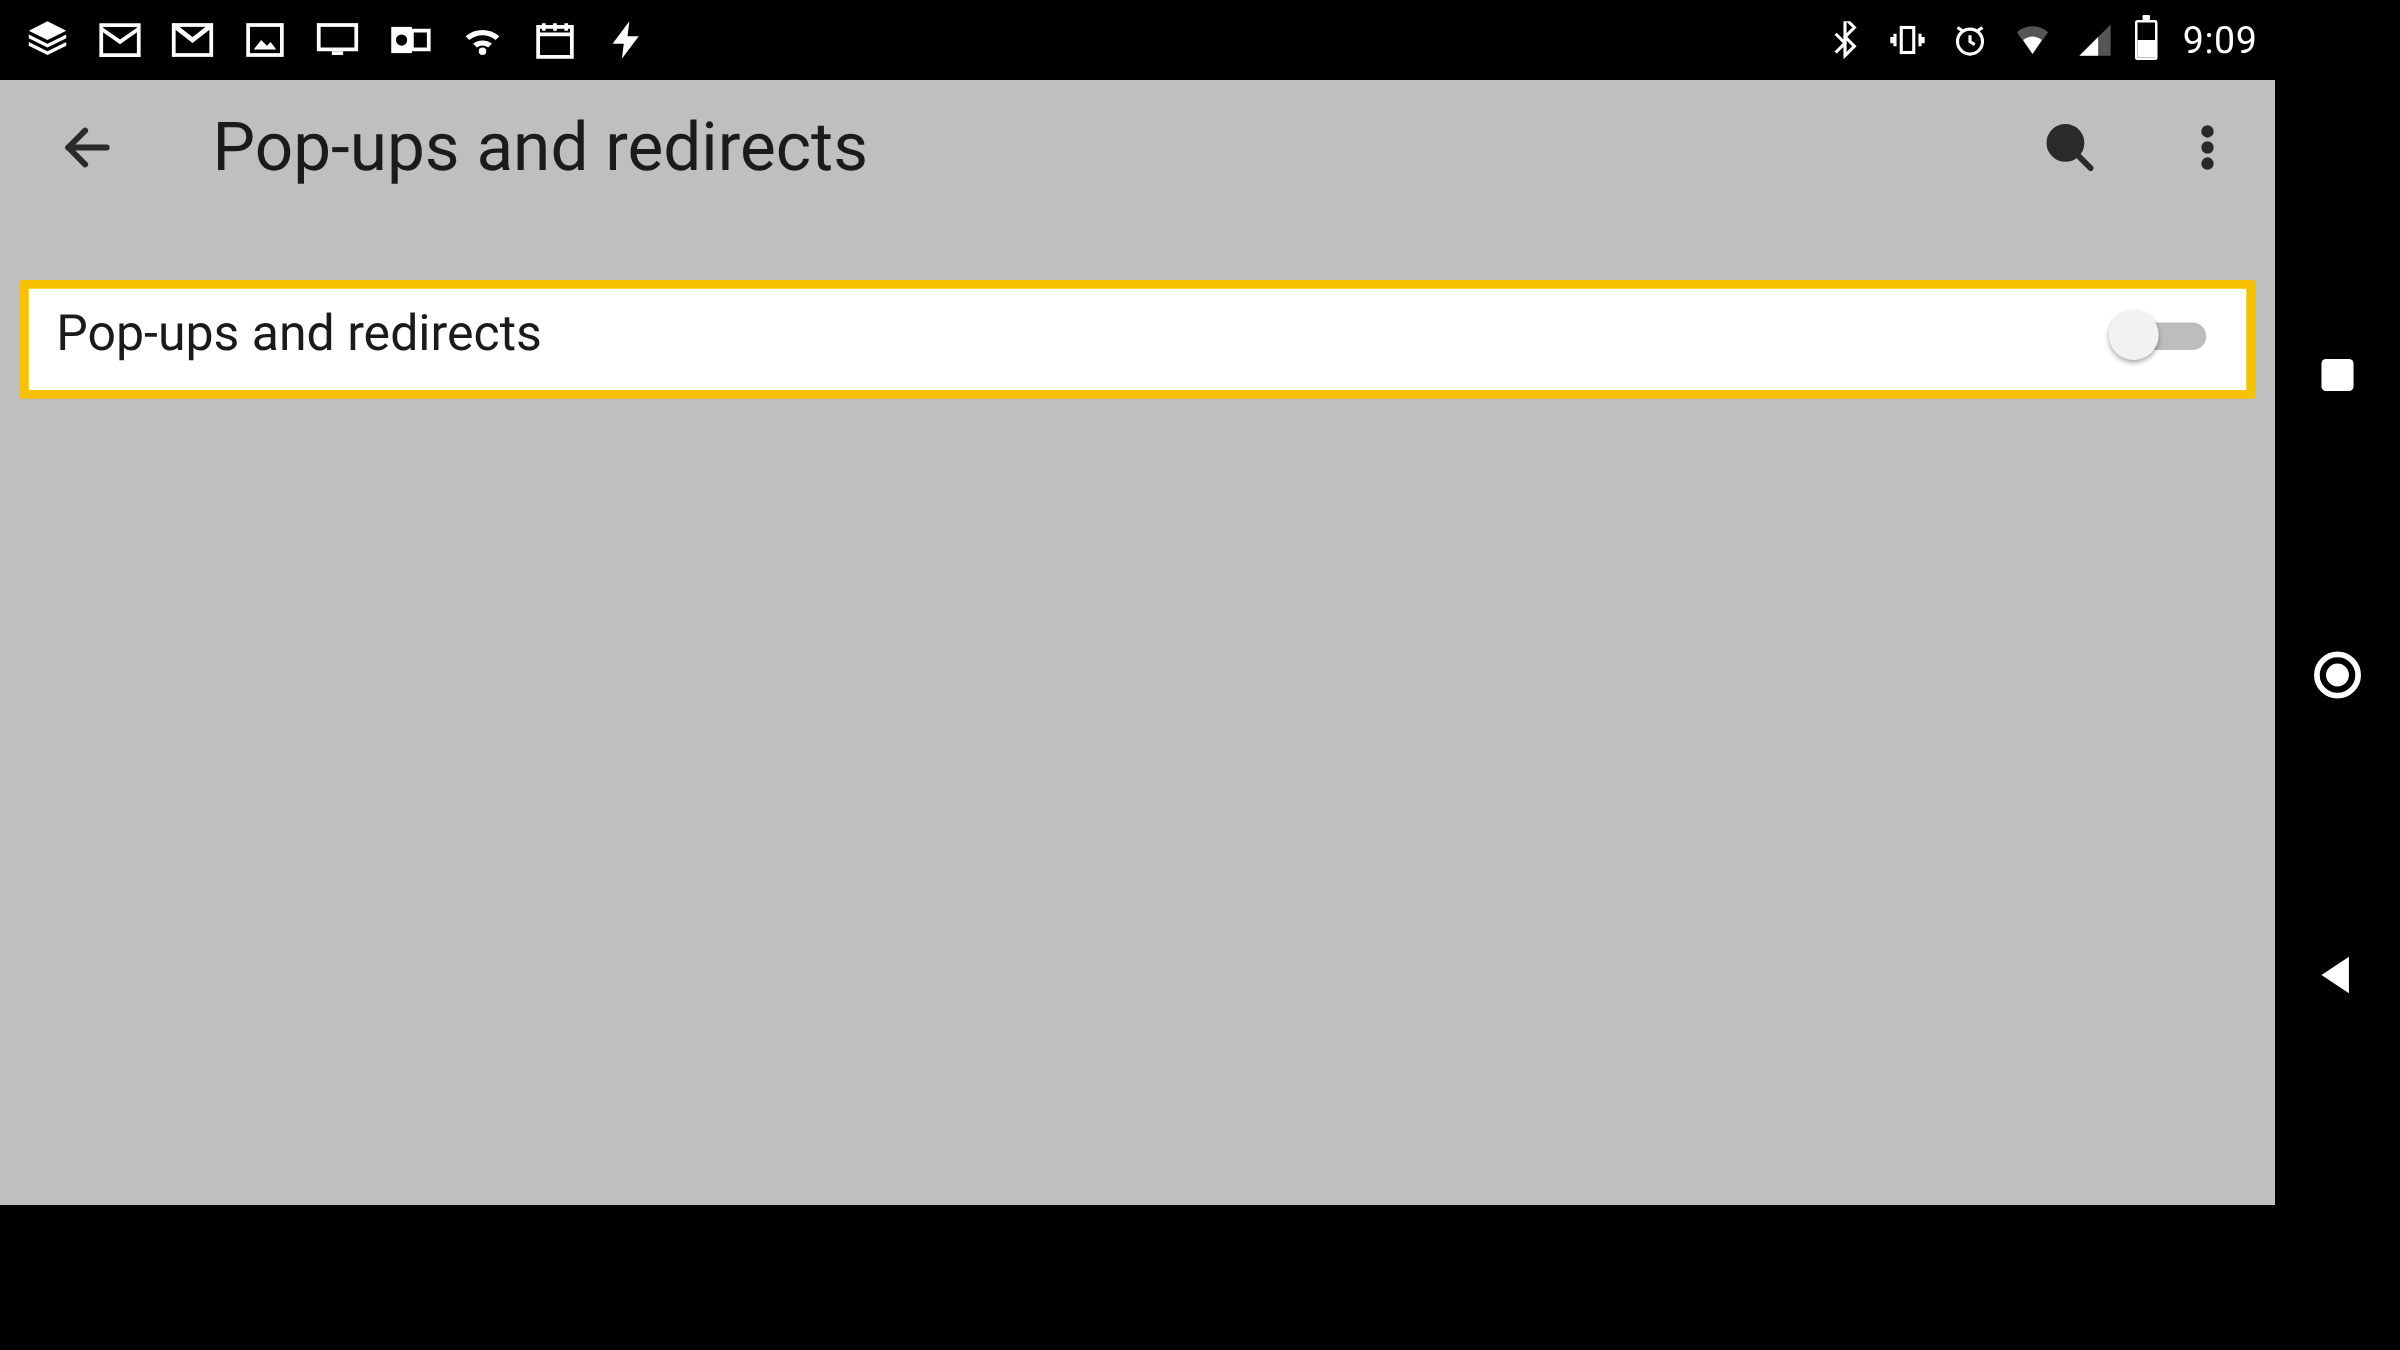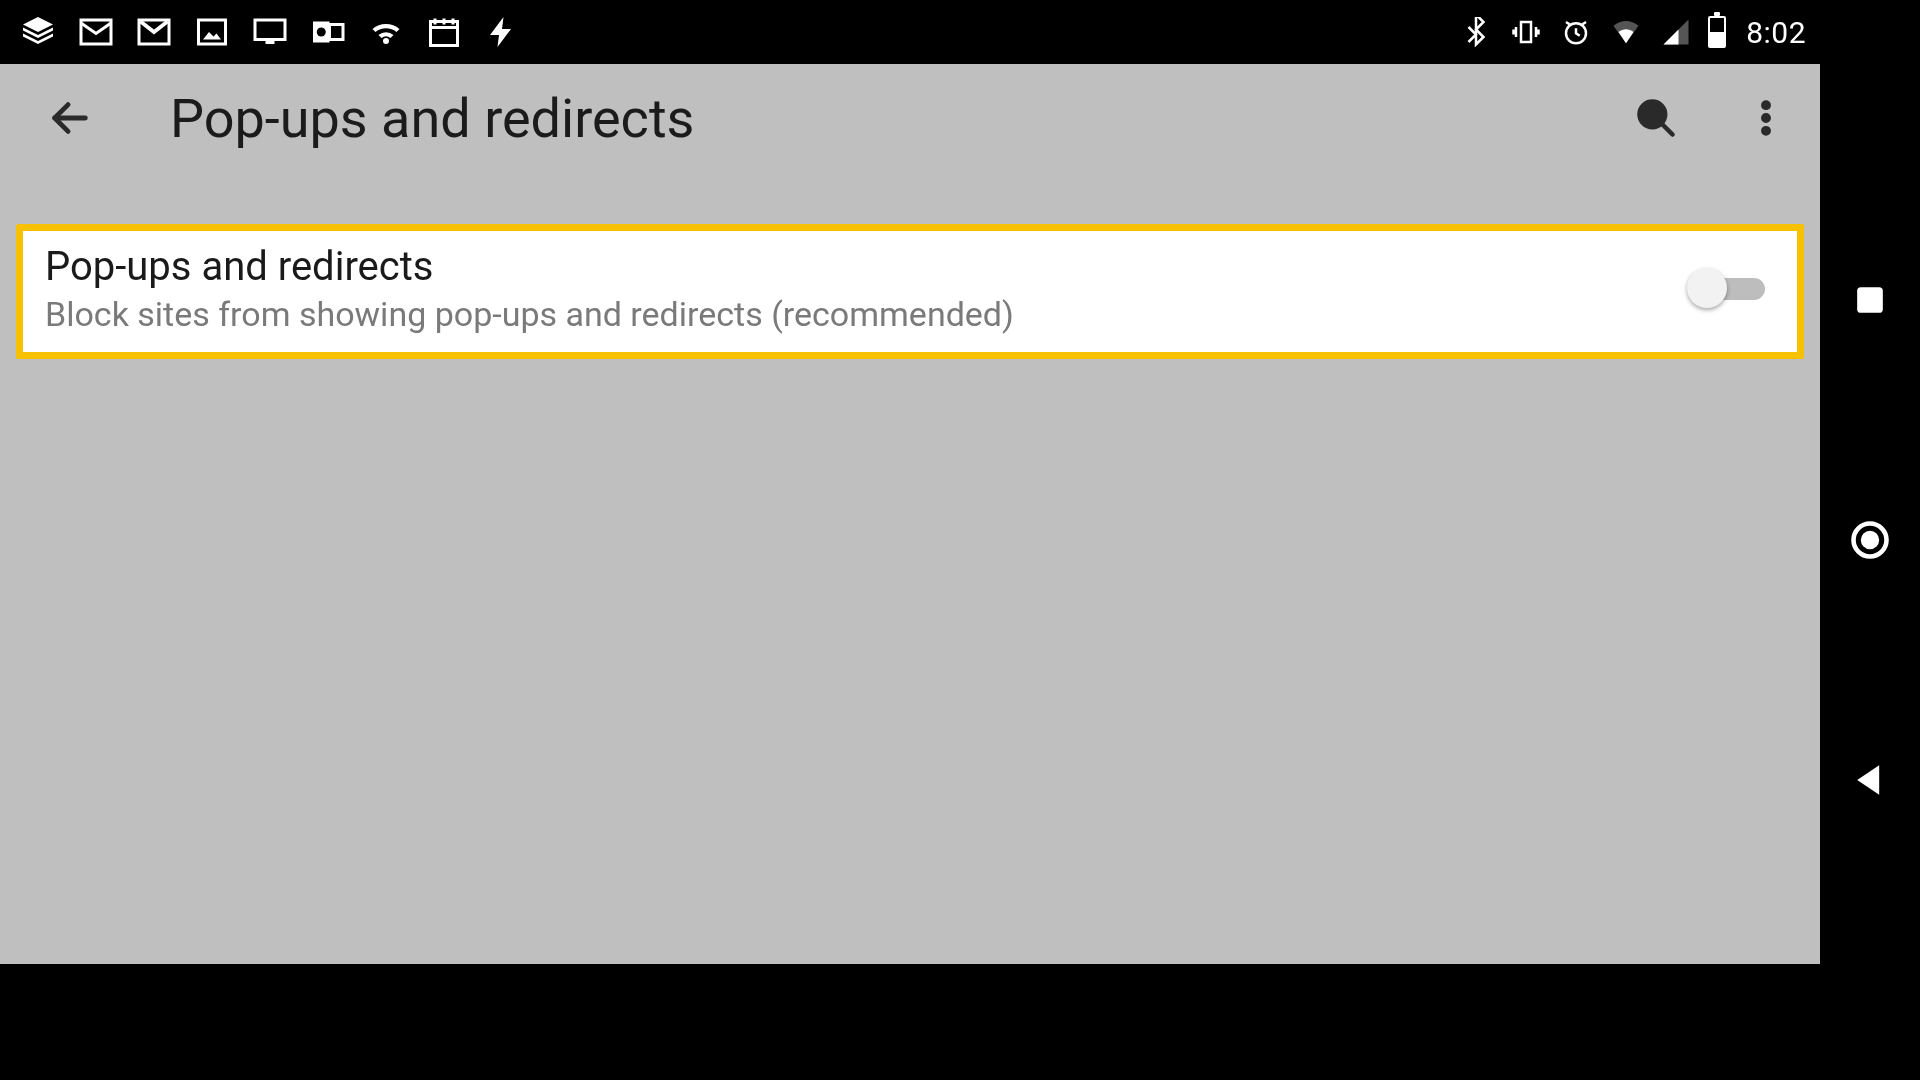--- a/index.html
+++ b/index.html
@@ -171,21 +171,21 @@
         </span>
         <span class="sb-ic small">
           <svg viewBox="0 0 24 24">
               <path d="M2 22L22 2v20z" fill="#555"></path>
               <path d="M2 22L14 10v12z" fill="#fff"></path>
             </svg>
         </span>
         <span class="battery">
             <span class="level"></span>
           </span>
-        <span class="clock">8:02</span>
+        <span class="clock">9:09</span>
       </div>
     </div>
 
     <div class="app-area">
       <div class="app-bar">
         <div class="back-area">
           <svg viewBox="0 0 24 24" fill="none" stroke-width="2.5" stroke-linecap="round" stroke-linejoin="round">
               <path d="M20 12H4"></path>
               <path d="M11 5l-7 7 7 7"></path>
             </svg>
@@ -204,21 +204,20 @@
                 <circle cx="12" cy="12" r="2.2"></circle>
                 <circle cx="12" cy="19" r="2.2"></circle>
               </svg>
           </div>
         </div>
       </div>
 
       <div class="setting-card">
         <div class="setting-text">
           <h2>Pop-ups and redirects</h2>
-          <p>Block sites from showing pop-ups and redirects (recommended)</p>
         </div>
         <div class="toggle">
           <div class="track"></div>
           <div class="thumb"></div>
         </div>
       </div>
     </div>
   </div>
 
   <div class="navbar">

